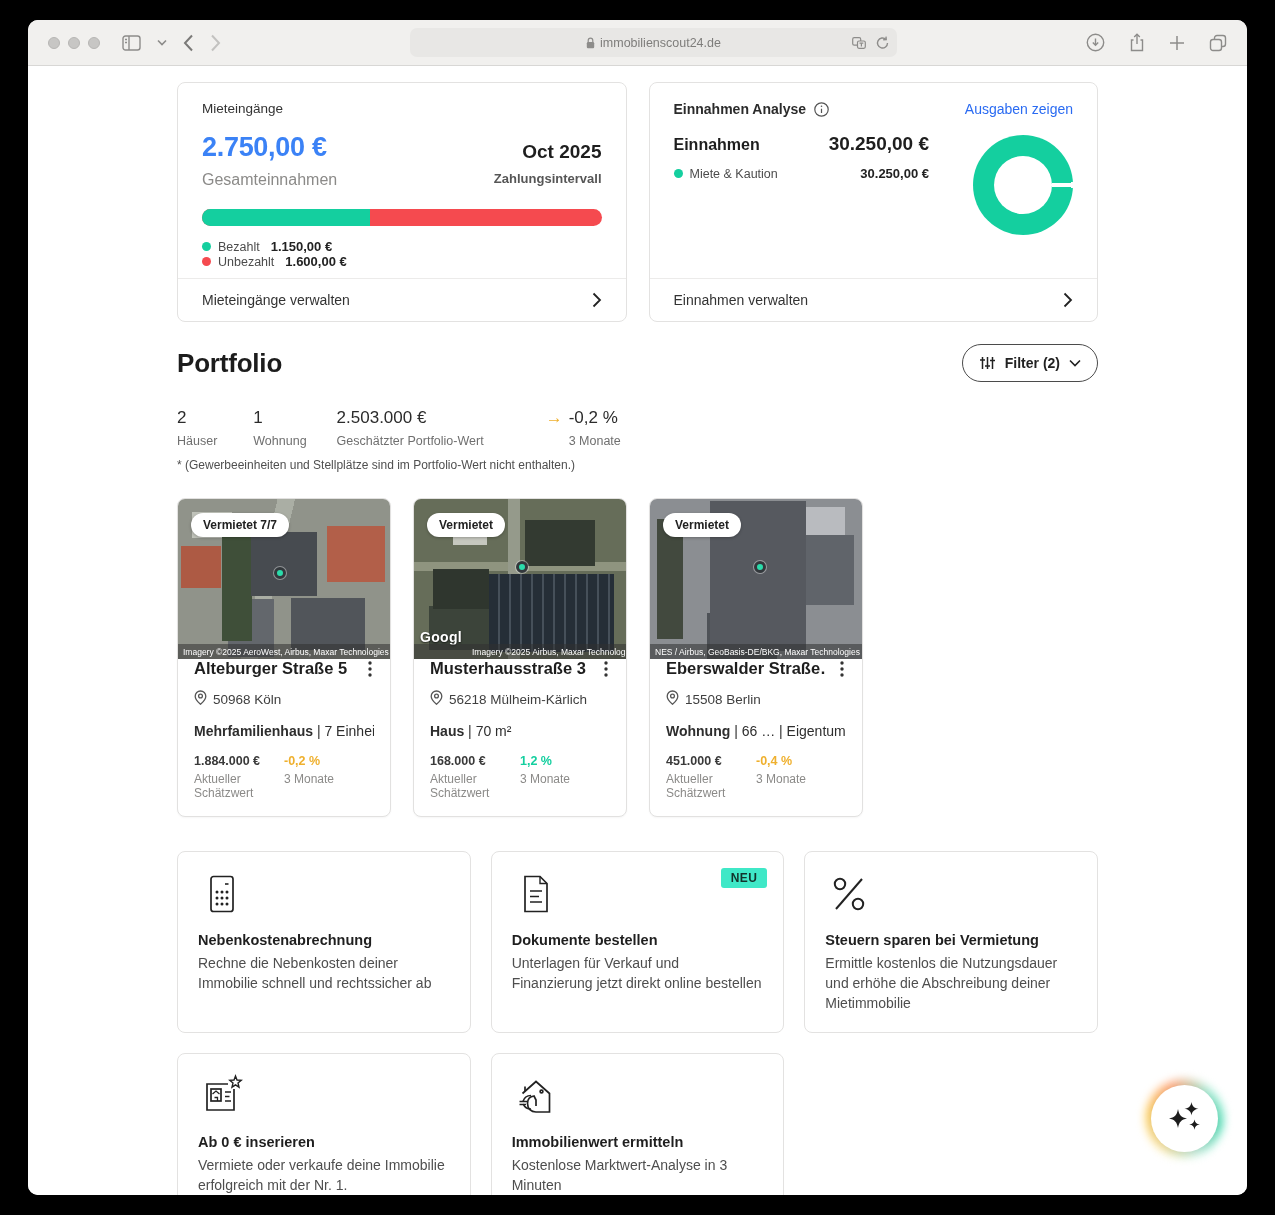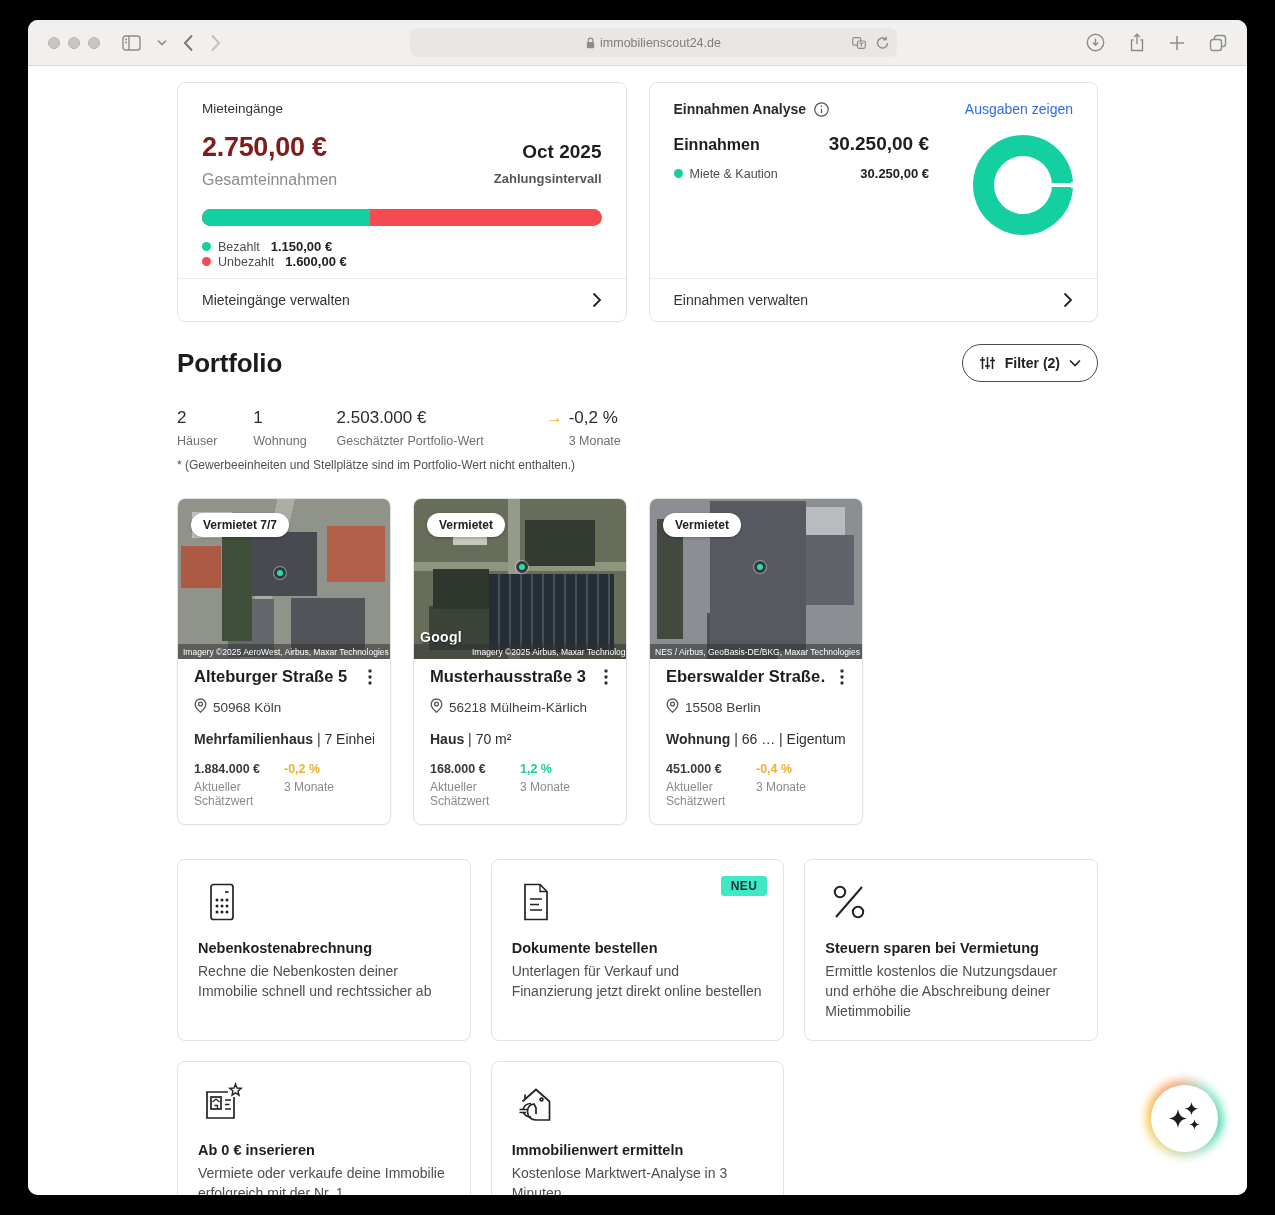--- a/index.html
+++ b/index.html
@@ -37,21 +37,21 @@
   .content { height:1129px; background:#fff; overflow:hidden; }
   .container { width:921px; margin:0 auto; }
   
   .top-cards { display:flex; gap:22px; margin-top:16px; }
   .stat-card { flex:1; border:1px solid #e3e2e1; border-radius:8px; height:240px; display:flex; flex-direction:column; background:#fff; }
   .stat-card .card-body { flex:1; padding:18px 24px 0 24px; }
   .stat-card .card-footer { border-top:1px solid #eceBea; border-top:1px solid #ecebea; padding:0 24px; height:43px; display:flex; align-items:center; justify-content:space-between; cursor:pointer; }
   .card-footer .footer-label { font-size:14px; color:#333; }
   .small-title { font-size:13.5px; color:#333; font-weight:500; }
   .rent-row1 { display:flex; justify-content:space-between; align-items:flex-end; margin-top:16px; }
-  .big-number { font-size:27px; font-weight:700; color:#7f1d1d; letter-spacing:-0.3px; }
+  .big-number { font-size:27px; font-weight:700; color:#3b82f6; letter-spacing:-0.3px; }
   .period-value { font-size:19px; font-weight:700; color:#1e1e1e; }
   .rent-row2 { display:flex; justify-content:space-between; margin-top:8px; align-items:flex-start; }
   .muted-lg { font-size:16px; color:#8b8a88; }
   .muted-sm-bold { font-size:13px; color:#565656; font-weight:600; }
   .progress { margin-top:20px; height:17px; border-radius:9px; overflow:hidden; display:flex; background:var(--red); }
   .progress .paid { background:var(--teal); height:100%; }
   .legend-row { display:flex; justify-content:space-between; margin-top:13px;flex-direction:column; }
   .legend-item { display:flex; align-items:center; gap:7px; }
   .dot { width:9px; height:9px; border-radius:50%; display:inline-block; }
   .dot.teal { background:var(--teal); } .dot.red { background:var(--red); }
@@ -113,21 +113,21 @@
     background-size:125px 78px,70px 46px,56px 40px,34px 30px,60px 44px,12px 100%,100% 9px;
     background-position:86% 92%,78% 18%,12% 58%,22% 12%,10% 92%,47% 0,0 42%; }
   .map-3 { background-color:#8b8e92; background-repeat:no-repeat;
     background-image:
       linear-gradient(#56595f,#56595f), linear-gradient(#9699a0,#9699a0),
       linear-gradient(#60646a,#60646a), linear-gradient(#a25a47,#a25a47),
       linear-gradient(#42493e,#42493e), linear-gradient(#b9bbbf,#b9bbbf),
       linear-gradient(#4e5257,#4e5257);
     background-size:96px 150px,34px 40px,50px 70px,80px 10px,26px 120px,40px 34px,70px 46px;
     background-position:52% 20%,50% 26%,95% 40%,56% 78%,4% 50%,90% 6%,40% 100%; }
-  .prop-body { padding:8px 16px 16px 16px; }
+  .prop-body { padding:0 16px 16px 16px; }
   .prop-title-row { display:flex; justify-content:space-between; align-items:flex-start; }
   .prop-title { font-size:16.5px; font-weight:700; color:#1e1e1e; white-space:nowrap; overflow:hidden; max-width:160px; }
   .kebab { cursor:pointer; padding:2px; display:flex; }
   .prop-loc { display:flex; align-items:center; gap:6px; margin-top:11px; color:#3f3f3f; font-size:13.5px; }
   .prop-type { display:flex; justify-content:space-between; align-items:center; margin-top:15px; font-size:14px; color:#2e2e2e; white-space:nowrap; overflow:hidden; }
   .prop-type .tbold { font-weight:700; }
   .prop-vals { display:flex; margin-top:15px; }
   .pv-col { width:52%; }
   .pv-val { font-size:12.5px; font-weight:600; color:#3a3a3a; }
   .pv-lab { font-size:12px; color:#8b8a88; margin-top:4px; }

